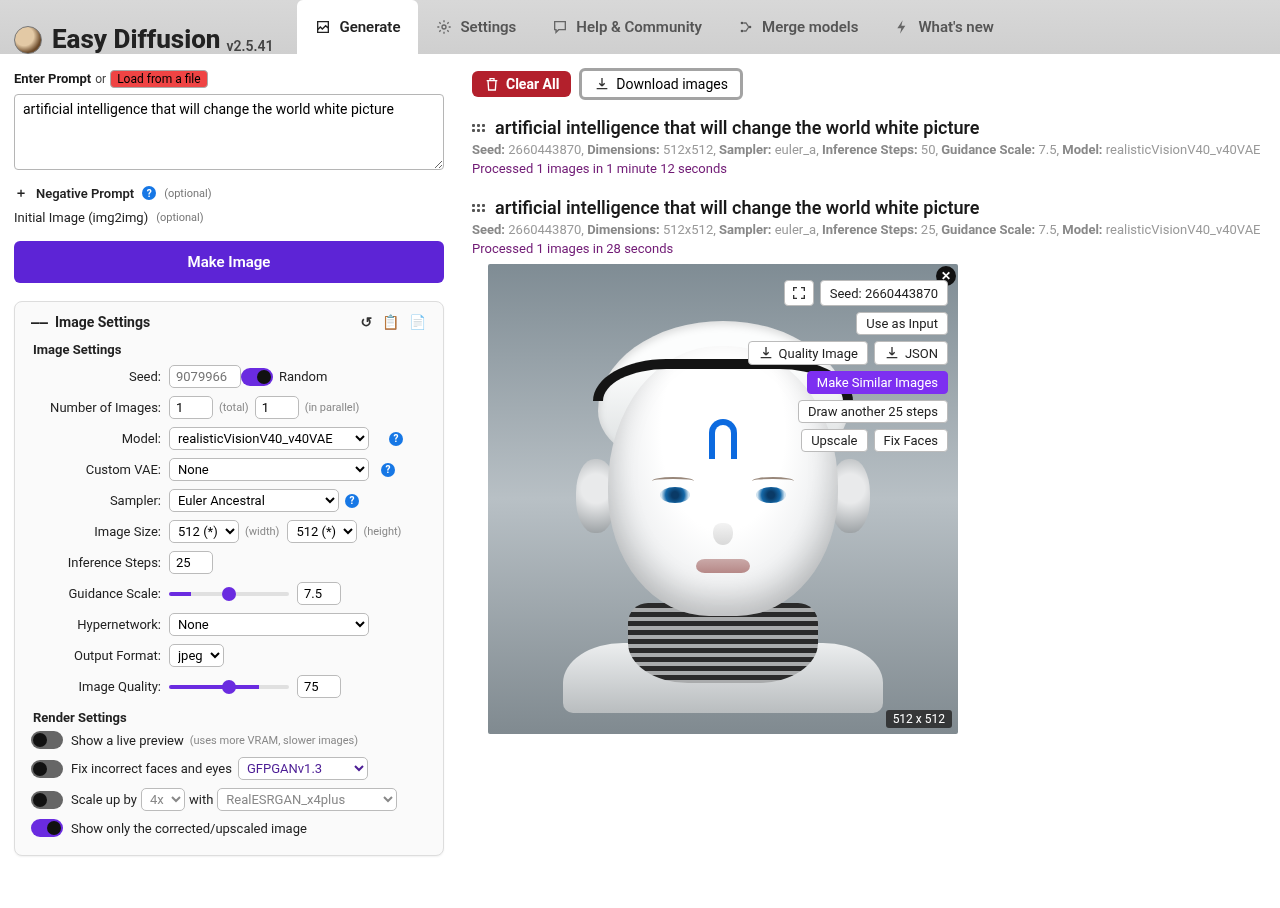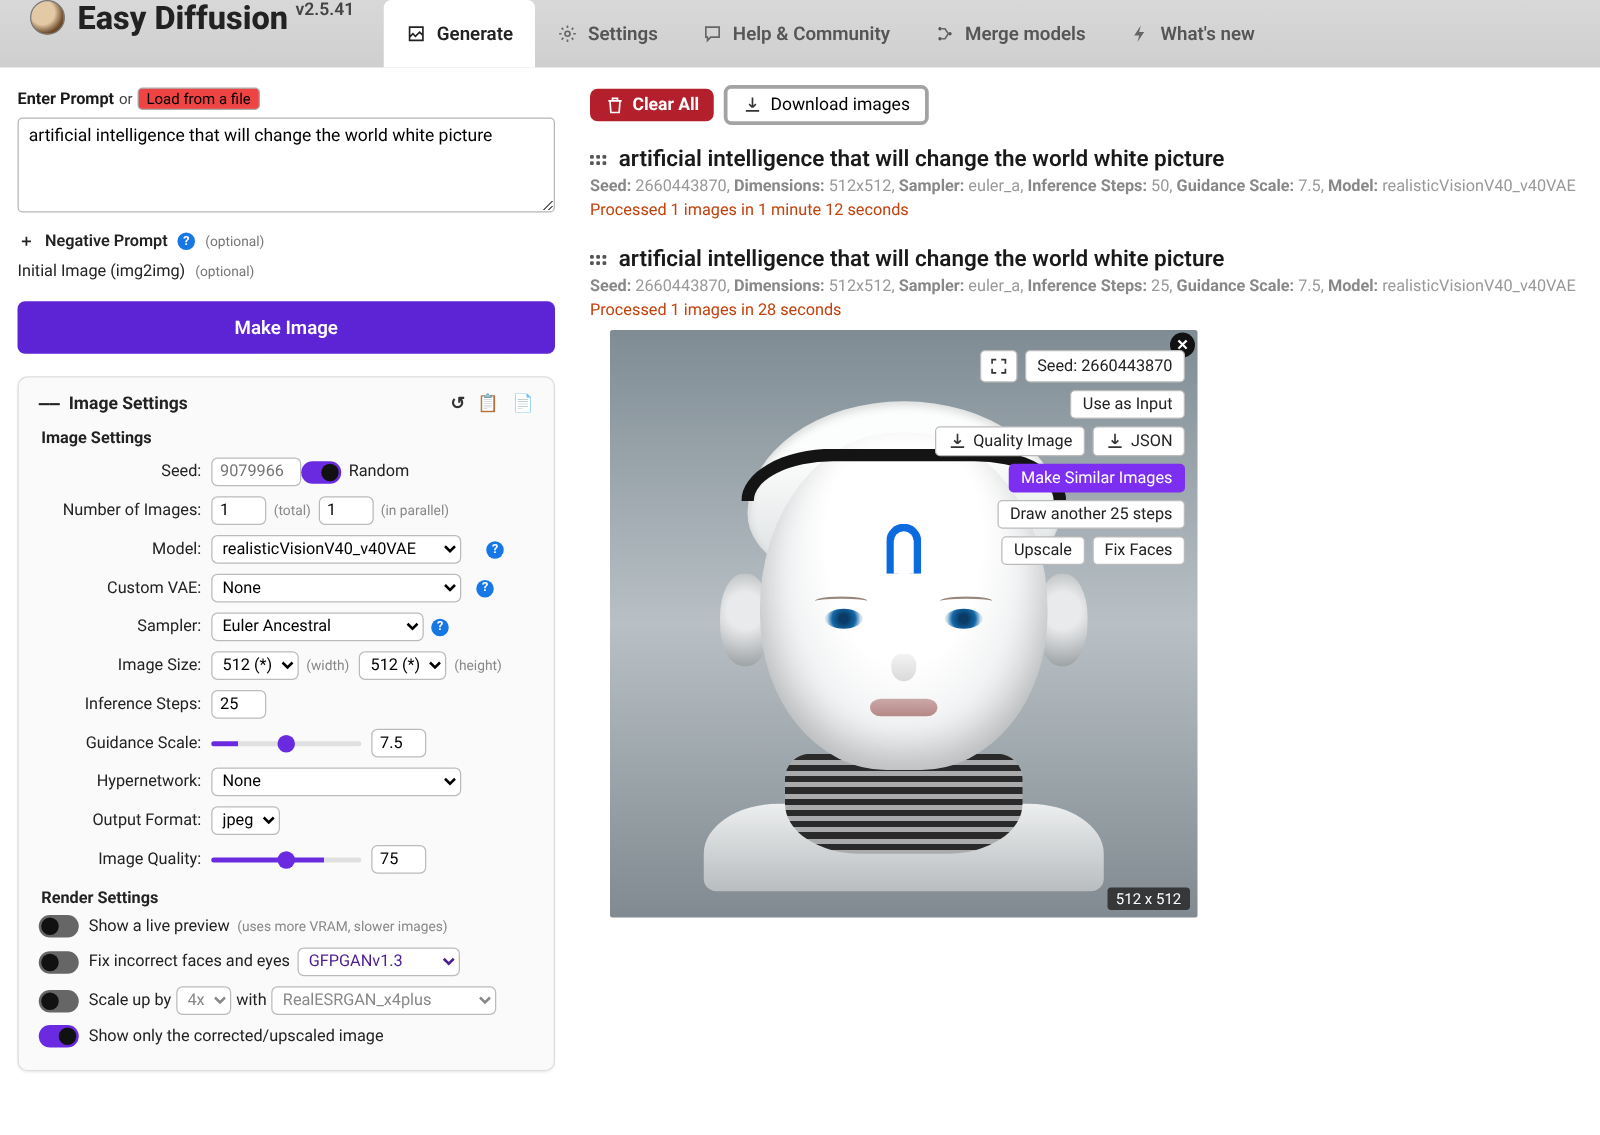--- a/index.html
+++ b/index.html
@@ -1,17 +1,17 @@
 <!DOCTYPE html>
 <html><head>
 <meta charset="utf-8">
 <style>
   *{box-sizing:border-box;margin:0;padding:0;font-family:-apple-system,BlinkMacSystemFont,"Segoe UI",Roboto,Arial,sans-serif}
   body{background:#fff;color:#222}
-  .header{display:flex;align-items:flex-start;background:linear-gradient(#d8d8d8,#cfcfcf);height:54px;padding-left:24px}
+  .header{display:flex;align-items:flex-end;background:linear-gradient(#d8d8d8,#cfcfcf);height:54px;padding-left:14px}
   .logo{width:28px;height:28px;border-radius:50%;background:radial-gradient(circle at 35% 35%,#e3c9a5 40%,#6b4a2a 70%);border:1px solid #777;margin-right:10px}
   .title{font-size:26px;font-weight:800;color:#222;margin-right:6px}
   .ver{font-size:14px;font-weight:600;color:#444}
   .tabs{display:flex;margin-left:24px;height:100%}
   .tab{display:flex;align-items:center;padding:0 18px;font-size:15px;font-weight:600;color:#555;gap:8px;cursor:pointer}
   .tab.active{background:#fff;border-radius:6px 6px 0 0;color:#222}
   .main{display:flex;padding:14px}
   .left{width:446px;flex:none}
   .right{flex:1;padding-left:12px}
 
@@ -57,21 +57,21 @@
   .clearall{background:#b3202c;color:#fff;border:none;border-radius:6px;padding:5px 12px;font-size:14px;font-weight:700;display:flex;align-items:center;gap:6px;cursor:pointer}
   .dlimgs{background:#fff;border:3px solid #a3a3a3;border-radius:6px;padding:5px 12px;font-size:14px;display:flex;align-items:center;gap:6px;cursor:pointer}
 
   .result{border-top:1px solid transparent;padding:6px 0 14px}
   .rtitle{display:flex;align-items:center;gap:10px}
   .grip{display:grid;grid-template-columns:repeat(3,3px);grid-template-rows:repeat(2,3px);gap:2px;cursor:move}
   .grip span{width:3px;height:3px;background:#555;border-radius:1px}
   .rtitle h3{font-size:18px;font-weight:600;color:#1a1a1a}
   .meta{font-size:13px;color:#999;margin-top:4px}
   .meta b{color:#888;font-weight:700}
-  .proc{font-size:13px;color:#c2410c;margin-top:4px}
+  .proc{font-size:13px;color:#701a75;margin-top:4px}
 
   .imgwrap{position:relative;width:470px;height:470px;margin:8px 0 0 16px;background:linear-gradient(180deg,#7f8c94 0%,#b8c0c5 50%,#808a90 100%);border-radius:2px;overflow:hidden}
   .imgsize{position:absolute;right:6px;bottom:6px;background:rgba(40,40,40,.85);color:#fff;font-size:12px;padding:2px 7px;border-radius:3px}
   .close{position:absolute;top:2px;right:2px;width:20px;height:20px;border-radius:50%;background:#111;color:#fff;display:flex;align-items:center;justify-content:center;font-size:12px;font-weight:700;cursor:pointer}
   .hover{position:absolute;top:16px;right:10px;display:flex;flex-direction:column;align-items:flex-end;gap:6px}
   .hrow{display:flex;gap:6px}
   .hbtn{background:#fff;border:1px solid #bbb;border-radius:4px;padding:3px 9px;font-size:13px;display:flex;align-items:center;gap:5px;cursor:pointer;white-space:nowrap}
   .hbtn.purple{background:#7d2ff1;color:#fff;border-color:#7d2ff1}
   .hbtn.iconbox{padding:4px 6px}
 

